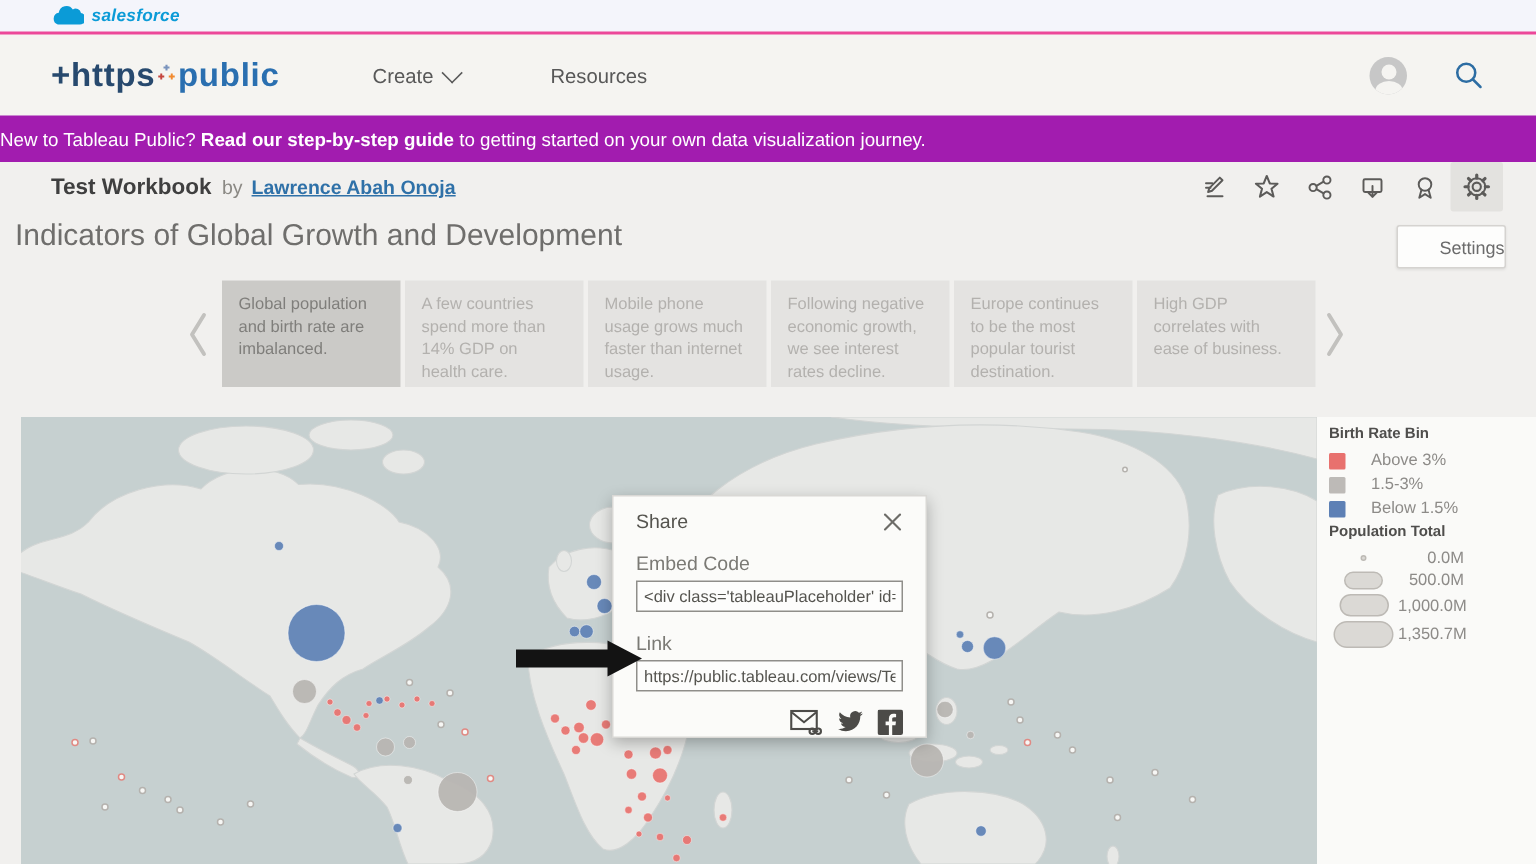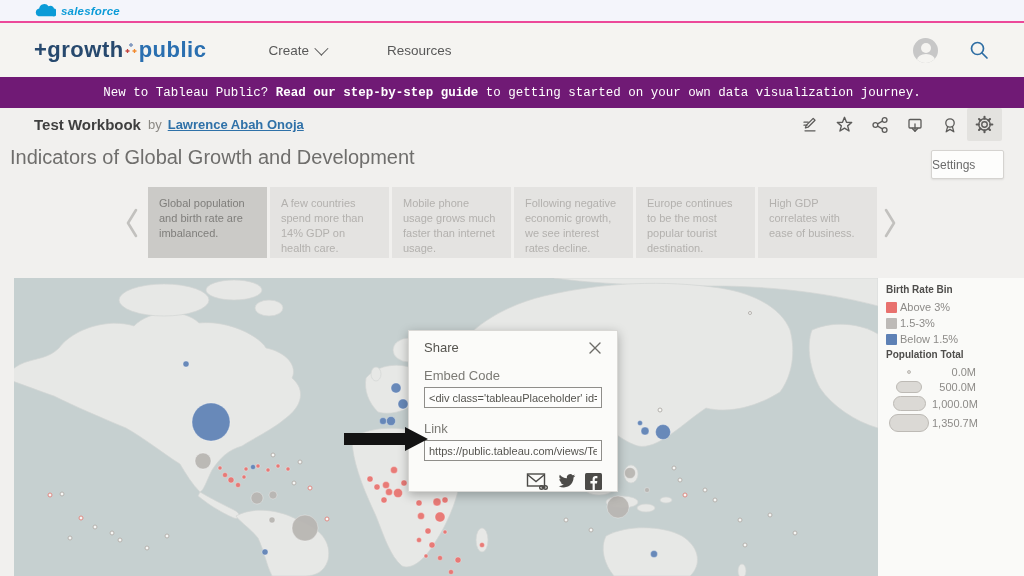--- a/index.html
+++ b/index.html
@@ -20,58 +20,58 @@
   #tp-logo .t2{color:#2a6fb0;}
   .nav-item{font-size:13.5px;color:#585858;margin-left:62px;display:flex;align-items:center;gap:6px;cursor:pointer;}
   .chev-down{width:9px;height:9px;border-right:1.6px solid #585858;border-bottom:1.6px solid #585858;
              transform:rotate(45deg) translateY(-2px);}
   #nav-right{margin-left:auto;margin-right:34px;display:flex;align-items:center;gap:30px;}
   .avatar{width:25px;height:25px;border-radius:50%;background:#c7c7c7;overflow:hidden;position:relative;cursor:pointer;}
   .avatar .head{position:absolute;left:7.5px;top:5px;width:10px;height:10px;border-radius:50%;background:#f5f4f1;}
   .avatar .body{position:absolute;left:3.5px;top:16px;width:18px;height:12px;border-radius:50%;background:#f5f4f1;}
 
   
-  #banner{left:0;top:77px;width:1024px;height:31px;background:#701a75;display:flex;align-items:center;justify-content:center;font-family:Liberation Mono, monospace;}
+  #banner{left:0;top:77px;width:1024px;height:31px;background:#a21caf;display:flex;align-items:center;justify-content:flex-start;}
   #banner .txt{color:#fff;font-size:12.5px;}
   #banner .bold{font-weight:700;cursor:pointer;}
 
   
   #wb-row{left:0;top:108px;width:1024px;height:33px;display:flex;align-items:center;}
   #wb-title{margin-left:34px;font-size:15px;font-weight:700;color:#3f3f3f;}
   #wb-by{font-size:13px;color:#8b8984;margin:0 6px 0 7px;}
   #wb-author{font-size:13px;color:#2f71a8;text-decoration:underline;font-weight:600;cursor:pointer;}
   #wb-icons{margin-left:auto;margin-right:22px;display:flex;align-items:center;}
   .icon-btn{width:35px;height:33px;display:flex;align-items:center;justify-content:center;cursor:pointer;border-radius:2px;}
   .icon-btn.active{background:#e3e2df;}
   .icon-btn svg{stroke:#5c5b59;fill:none;stroke-width:1.3;stroke-linecap:round;stroke-linejoin:round;}
 
   
   #viz-title{left:10px;top:146px;font-size:20px;color:#6f6e6c;}
   #settings-btn{left:931px;top:150px;width:73px;height:29px;background:#fdfdfc;border:1px solid #d5d3d0;
-                border-radius:2px;box-shadow:0 1px 2px rgba(0,0,0,.08);display:flex;align-items:center;justify-content:flex-start;
+                border-radius:2px;box-shadow:0 1px 2px rgba(0,0,0,.08);display:flex;align-items:center;justify-content:flex-end;
                 font-size:12px;color:#6b6b6b;cursor:pointer;box-sizing:border-box;}
 
   
   #story-strip{left:0;top:187px;width:1024px;height:71px;}
   #tabs-wrap{position:absolute;left:148px;top:0;display:flex;gap:3px;height:71px;}
   .tab{width:119px;height:71px;box-sizing:border-box;padding:9px 11px;background:#e4e3e1;color:#b3b1ae;
        font-size:11px;line-height:1.35;cursor:pointer;}
   .tab.active{background:#cbcac7;color:#7f7e7b;}
   .carousel-chev{position:absolute;top:18px;width:18px;height:36px;cursor:pointer;}
   .carousel-chev svg{stroke:#c2c1be;fill:none;stroke-width:2.6;stroke-linecap:round;stroke-linejoin:round;}
   #chev-left{left:123px;} #chev-right{left:881px;}
 
   
   #map{left:14px;top:278px;width:864px;height:298px;background:#c6d0d0;}
   #map svg{display:block;}
 
   
   #legend{left:878px;top:278px;width:146px;height:298px;background:#fafaf8;box-sizing:border-box;padding:6px 0 0 8px;}
   .legend-title{font-size:10px;color:#4f4e4c;font-weight:700;margin-bottom:6px;}
-  .legend-row{display:flex;align-items:center;gap:3px;margin-bottom:4px;}
+  .legend-row{display:flex;align-items:center;gap:17px;margin-bottom:4px;}
   .swatch{width:11px;height:11px;border-radius:1px;}
   .legend-label{font-size:11px;color:#8d8b88;}
   #pop-legend{margin-top:4px;}
   .pop-row{display:flex;align-items:center;margin-bottom:3px;min-height:12px;}
   .pop-shape-col{width:46px;display:flex;justify-content:center;}
   .pop-shape{background:#dbd9d5;border:1px solid #bdbab5;box-sizing:border-box;}
   .pop-label{width:44px;text-align:right;font-size:11px;color:#8d8b88;}
 
   
   #share-dialog{left:408px;top:330px;width:210px;height:162px;background:#fbfbf9;border:1px solid #d9d8d5;
@@ -99,21 +99,21 @@
     <div id="sf-logo">
       <svg width="22" height="15" viewBox="0 0 34 22">
         <path d="M7 20 a6.2 6.2 0 0 1 1-12 A8 8 0 0 1 22.5 4.5 a5.6 5.6 0 0 1 8.4 3.6 A5.2 5.2 0 0 1 28.5 20 Z" fill="#0b9bd7"></path>
       </svg>
       <span>salesforce</span>
     </div>
   </div>
 
   <div id="nav" class="abs">
     <div id="tp-logo">
-      <span class="t1">+growth</span>
+      <span class="t1">+https</span>
       <svg width="13" height="15" viewBox="0 0 13 15" style="margin:0 1px;">
         <path d="M6 0 v4 M4 2 h4" stroke="#7a93bd" stroke-width="1.4"></path>
         <path d="M2.5 6 v4 M.5 8 h4" stroke="#c5453e" stroke-width="1.3"></path>
         <path d="M9.5 6 v4 M7.5 8 h4" stroke="#f28a2e" stroke-width="1.3"></path>
       </svg>
       <span class="t2">public</span>
     </div>
     <div class="nav-item">
       <span>Create</span>
       <span class="chev-down"></span>

